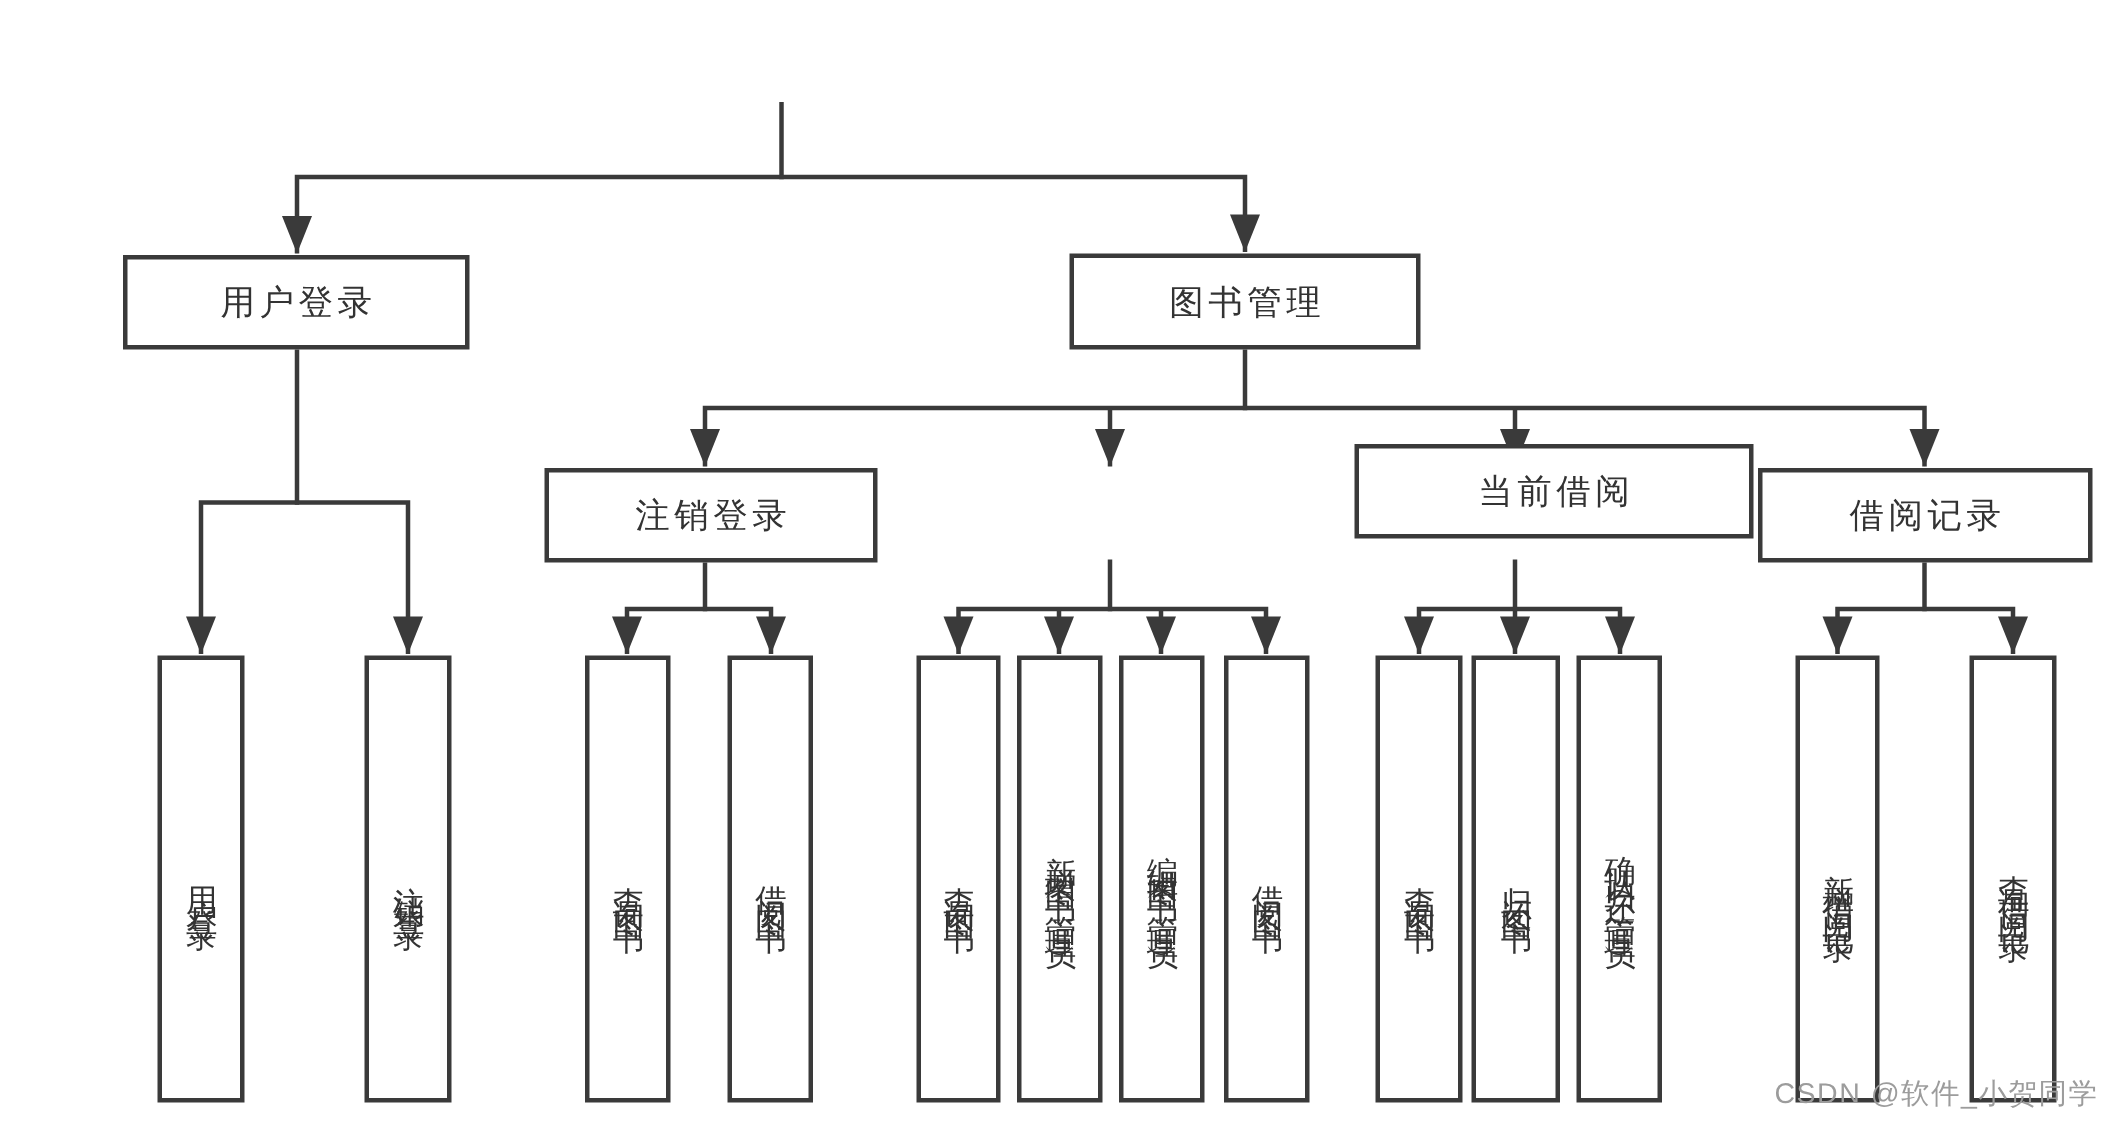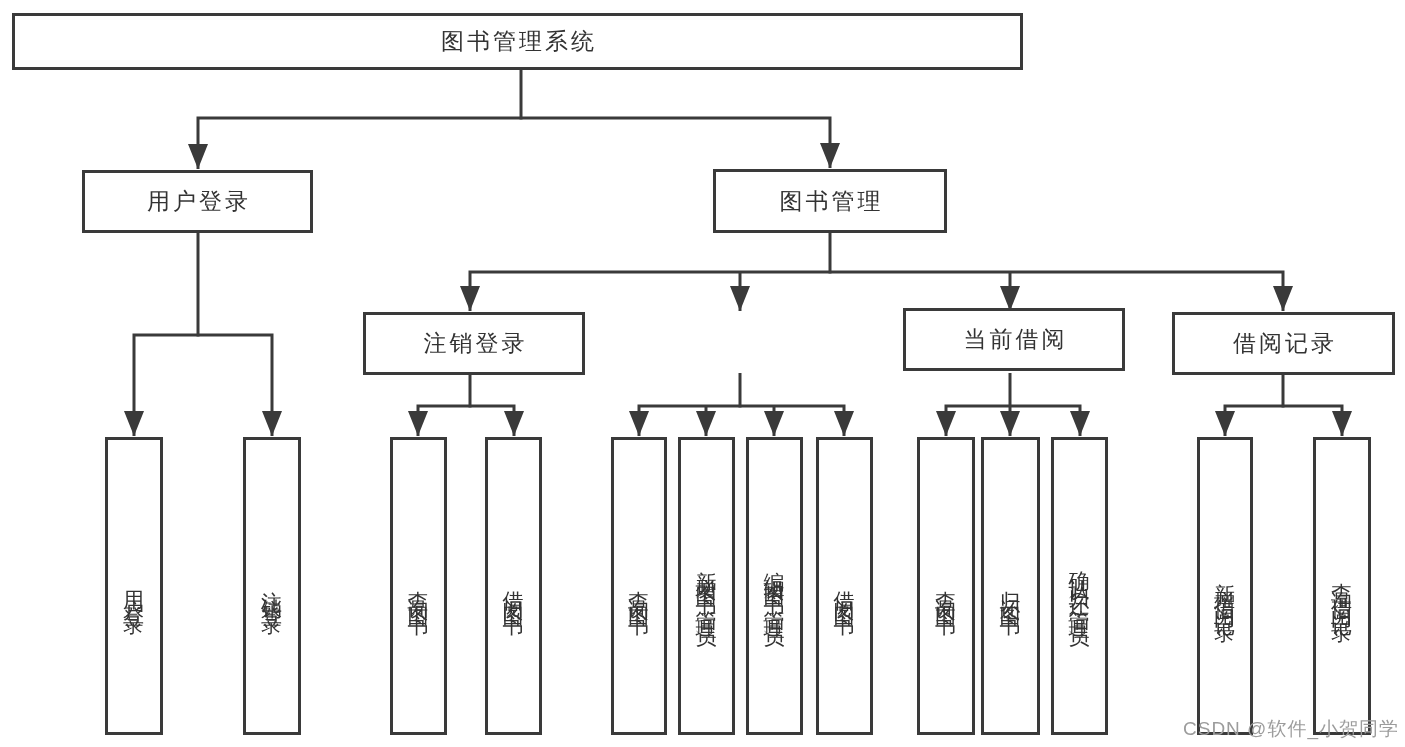--- a/index.html
+++ b/index.html
@@ -109,35 +109,32 @@
     <polygon class="ar" points="936,411 956,411 946,436"></polygon>
     <polygon class="ar" points="1000,411 1020,411 1010,436"></polygon>
     <polygon class="ar" points="1070,411 1090,411 1080,436"></polygon>
 
     <line class="ln" x1="1283" y1="373" x2="1283" y2="407.5"></line>
     <polyline class="ln" points="1225,436 1225,406 1342,406 1342,436"></polyline>
     <polygon class="ar" points="1215,411 1235,411 1225,436"></polygon>
     <polygon class="ar" points="1332,411 1352,411 1342,436"></polygon>
   </svg>
 
-  <div class="box h" style="left:12px; top:13px; width:1011px; height:57px">
-    <span class="lbl">图书管理系统</span>
-  </div>
 
   <div class="box h" style="left:82px; top:170px; width:231px; height:63px">
     <span class="lbl">用户登录</span>
   </div>
   <div class="box h" style="left:713px; top:169px; width:234px; height:64px">
     <span class="lbl">图书管理</span>
   </div>
 
   <div class="box h" style="left:363px; top:312px; width:222px; height:63px">
     <span class="lbl">注销登录</span>
   </div>
-  <div class="box h" style="left:903px; top:308px; width:222px; height:63px">
+  <div class="box h" style="left:903px; top:296px; width:266px; height:63px">
     <span class="lbl">当前借阅</span>
   </div>
   <div class="box h" style="left:1172px; top:312px; width:223px; height:63px">
     <span class="lbl">借阅记录</span>
   </div>
 
   <div class="box v" style="left:105px; top:437px; width:58px; height:298px">
     <span class="lbl">用户登录</span>
   </div>
   <div class="box v" style="left:243px; top:437px; width:58px; height:298px">

